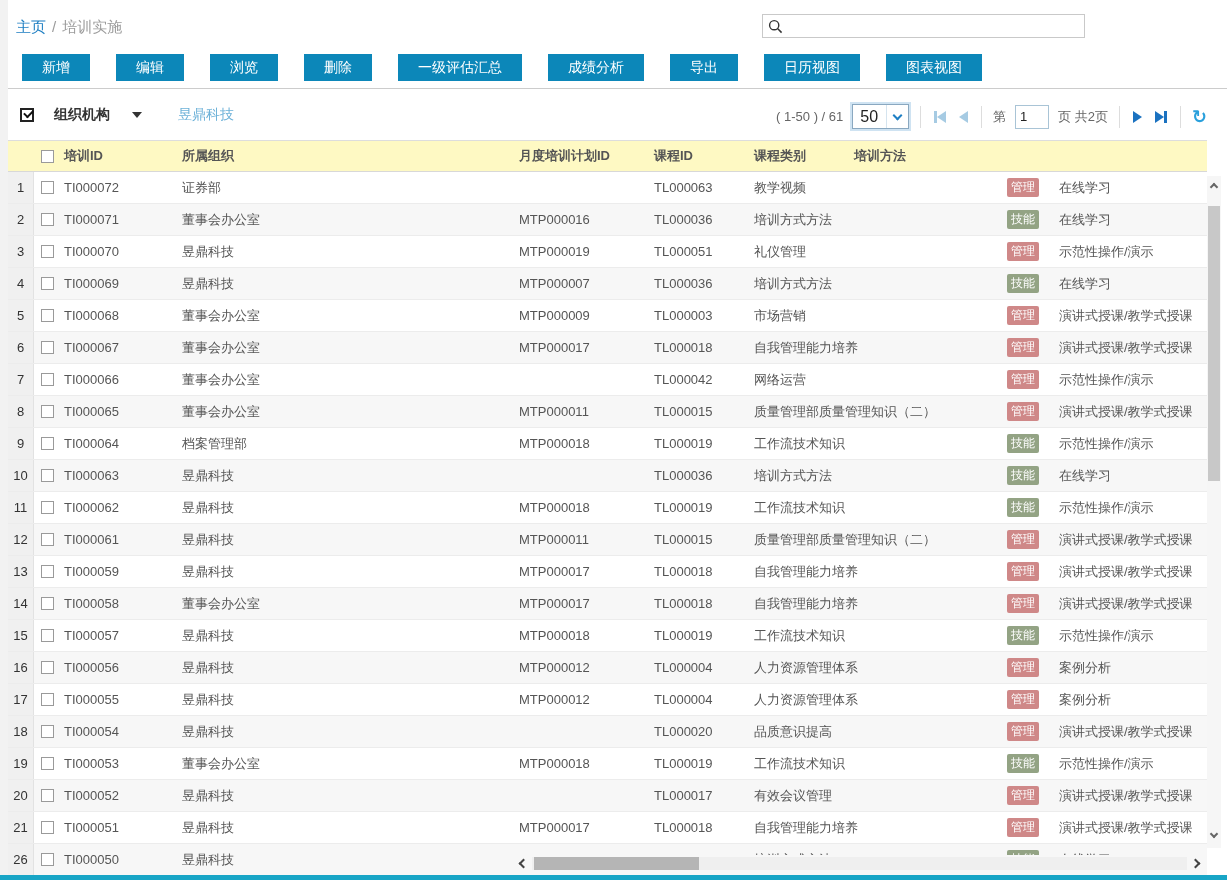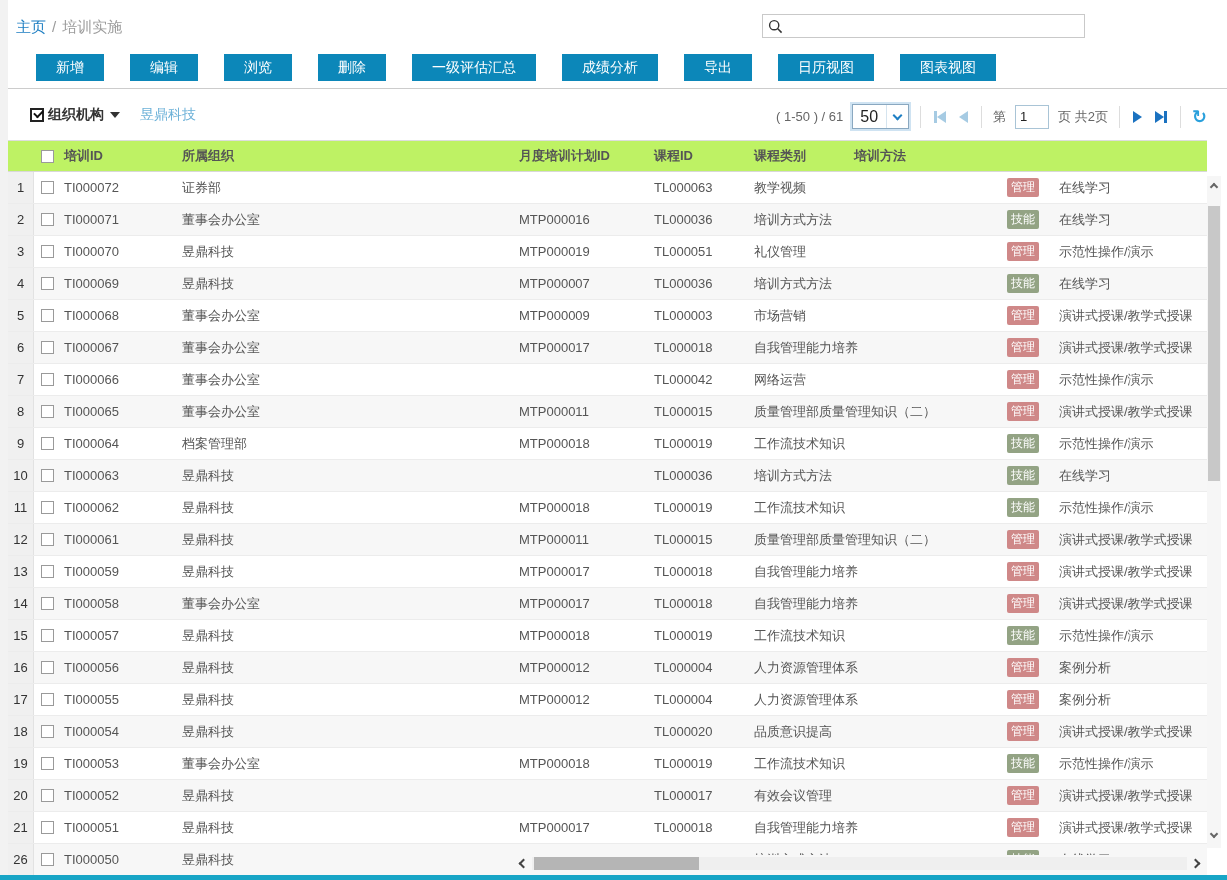--- a/index.html
+++ b/index.html
@@ -15,29 +15,29 @@
   .breadcrumb { position:absolute; left:16px; top:18px; font-size:15px; color:#9b9b9b; }
   .breadcrumb .home { color:var(--crumb,#1d7ec2); cursor:pointer; }
   .breadcrumb .sep { margin:0 6px; }
 
   
   .search-box { position:absolute; left:762px; top:14px; width:323px; height:24px;
     border:1px solid #c9c9c9; display:flex; align-items:center; padding:0 5px; background:#fff; }
   .search-box input { border:none; outline:none; flex:1; font-size:13px; margin-left:4px; background:transparent; }
 
   
-  .toolbar { position:absolute; left:36px; top:54px; display:flex; gap:26px; }
+  .toolbar { position:absolute; left:22px; top:54px; display:flex; gap:26px; }
   .tb-btn { background:var(--accent,#0c87b9); color:#fff; border:none; height:27px;
     padding:0 20px; font-size:14px; font-family:inherit; cursor:pointer; white-space:nowrap; }
 
   .divider { position:absolute; left:8px; right:0; top:88px; border-top:1px solid #ccc; }
 
   
   .filter-bar { position:absolute; left:0; right:0; top:100px; height:34px; }
-  .filter-left { position:absolute; left:30px; top:6px; display:flex; align-items:center; gap:4px; }
+  .filter-left { position:absolute; left:20px; top:6px; display:flex; align-items:center; gap:20px; }
   .cb { display:inline-block; width:14px; height:14px; border:1px solid #8f8f8f; background:#fff; position:relative; }
   .cb.checked { border:2px solid #222; }
   .cb.checked::after { content:""; position:absolute; left:2px; top:0px; width:7px; height:4px;
     border-left:2px solid #111; border-bottom:2px solid #111; transform:rotate(-45deg); }
   .filter-label { font-size:14px; font-weight:bold; color:#333; }
   .caret-down { width:0; height:0; border-left:5px solid transparent; border-right:5px solid transparent;
     border-top:6px solid #333; margin-left:2px; cursor:pointer; }
   .org-link { font-size:14px; color:var(--link,#6cb1d8); margin-left:16px; cursor:pointer; }
 
   .pager { position:absolute; right:20px; top:4px; display:flex; align-items:center; gap:9px; font-size:13px; color:#666; }
@@ -53,21 +53,21 @@
   .tri-r { width:0; height:0; border-top:6px solid transparent; border-bottom:6px solid transparent; border-left:9px solid currentColor; }
   .bar { width:3px; height:12px; background:currentColor; }
   .pale { color:#a6cbe3; }
   .active { color:#1b72c0; }
   .page-input { width:34px; height:24px; border:1px solid #a9c4d6; font-size:13px; padding:0 4px; color:#222; }
   .refresh { font-size:18px; color:#2aa0dc; font-weight:bold; cursor:pointer; line-height:1; }
 
   
   .table-area { position:absolute; left:8px; top:140px; width:1199px; }
   .trow, .thead { display:flex; width:1199px; height:32px; align-items:center; }
-  .thead { background:#bef264; border-top:1px solid #ddd; border-bottom:1px solid #d8d8d8; }
+  .thead { background:#fef9c3; border-top:1px solid #ddd; border-bottom:1px solid #d8d8d8; }
   .hcell { font-size:13px; font-weight:bold; color:#555; cursor:pointer; }
   .cell { padding-left:4px; font-size:13px; color:#555; white-space:nowrap; overflow:hidden; height:100%; display:flex; align-items:center; }
   .c0 { width:26px; padding-left:0; justify-content:center; }
   .c1 { width:26px; padding-left:0; justify-content:center; }
   .c2 { width:118px; }
   .c3 { width:337px; }
   .c4 { width:135px; }
   .c5 { width:100px; }
   .c6 { width:205px; }
   .c7 { width:100px; }

